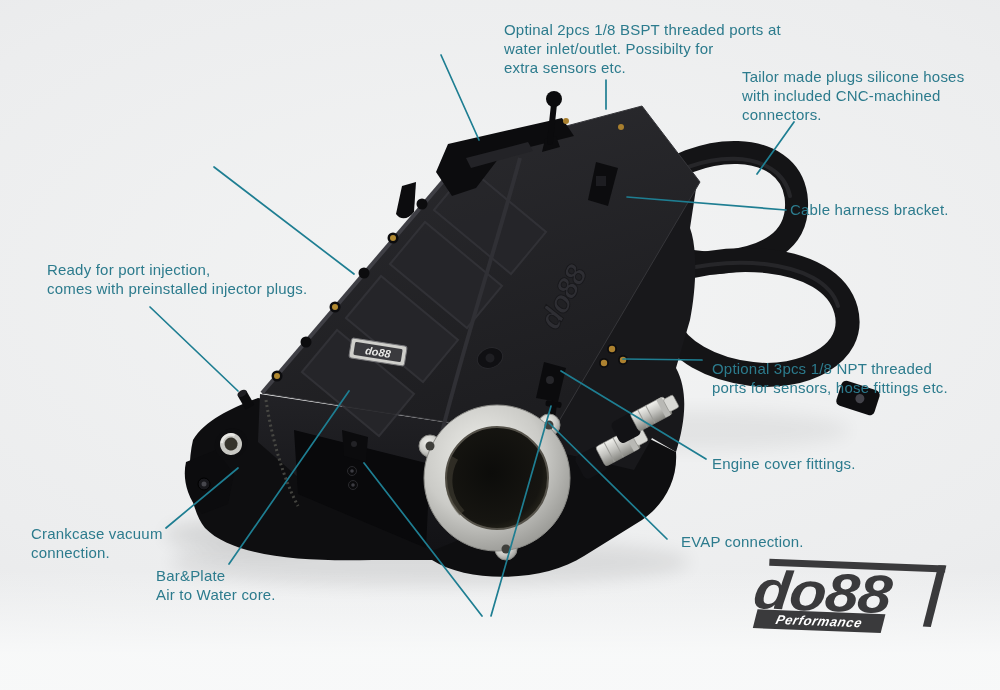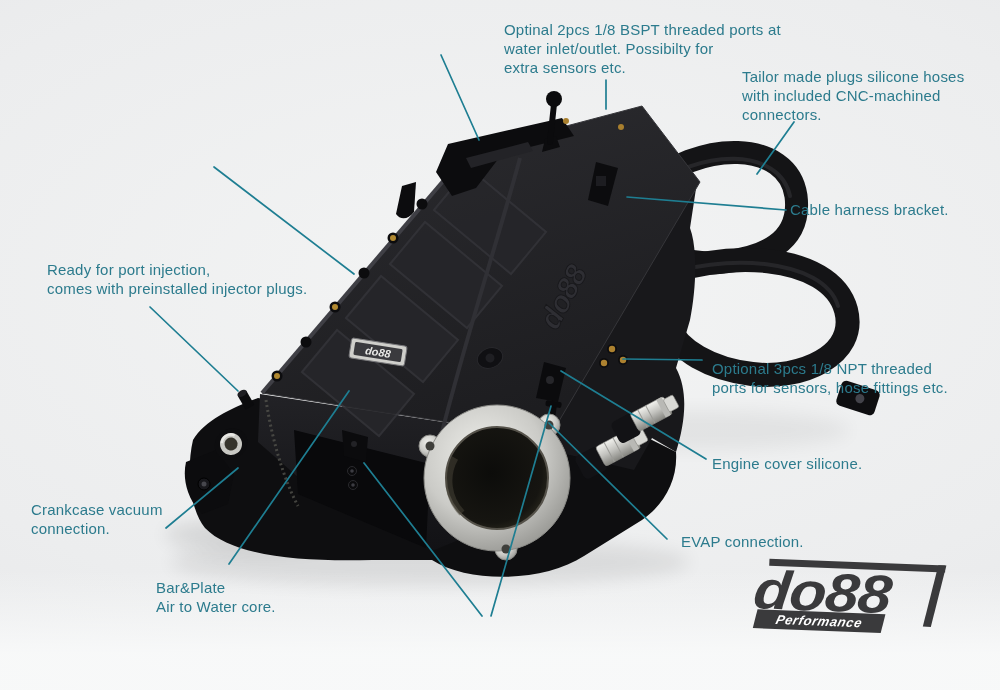--- a/index.html
+++ b/index.html
@@ -268,24 +268,24 @@
 water inlet/outlet. Possibilty for
 extra sensors etc.</div>
   <div class="callout" style="left:742px;top:67px;">Tailor made plugs silicone hoses
 with included CNC-machined
 connectors.</div>
   <div class="callout" style="left:790px;top:200px;">Cable harness bracket.</div>
   <div class="callout" style="left:47px;top:260px;">Ready for port injection,
 comes with preinstalled injector plugs.</div>
   <div class="callout" style="left:712px;top:340px;margin-top:19px;">Optional 3pcs 1/8 NPT threaded
 ports for sensors, hose fittings etc.</div>
-  <div class="callout" style="left:712px;top:454px;">Engine cover silicone.</div>
-  <div class="callout" style="left:31px;top:500px;">Crankcase vacuum
+  <div class="callout" style="left:712px;top:454px;">Engine cover fittings.</div>
+  <div class="callout" style="left:31px;top:524px;">Crankcase vacuum
 connection.</div>
-  <div class="callout" style="left:156px;top:566px;margin-top:12px;">Bar&amp;Plate
+  <div class="callout" style="left:156px;top:566px;">Bar&amp;Plate
 Air to Water core.</div>
   <div class="callout" style="left:681px;top:532px;text-align:right;">EVAP connection.</div>
 
   <div class="logo">
     <div class="logo-frame-top"></div>
     <div class="logo-frame-right"></div>
     <div class="logo-brand">do88</div>
     <div class="logo-tagline-banner">
       <span>Performance</span>
     </div>

